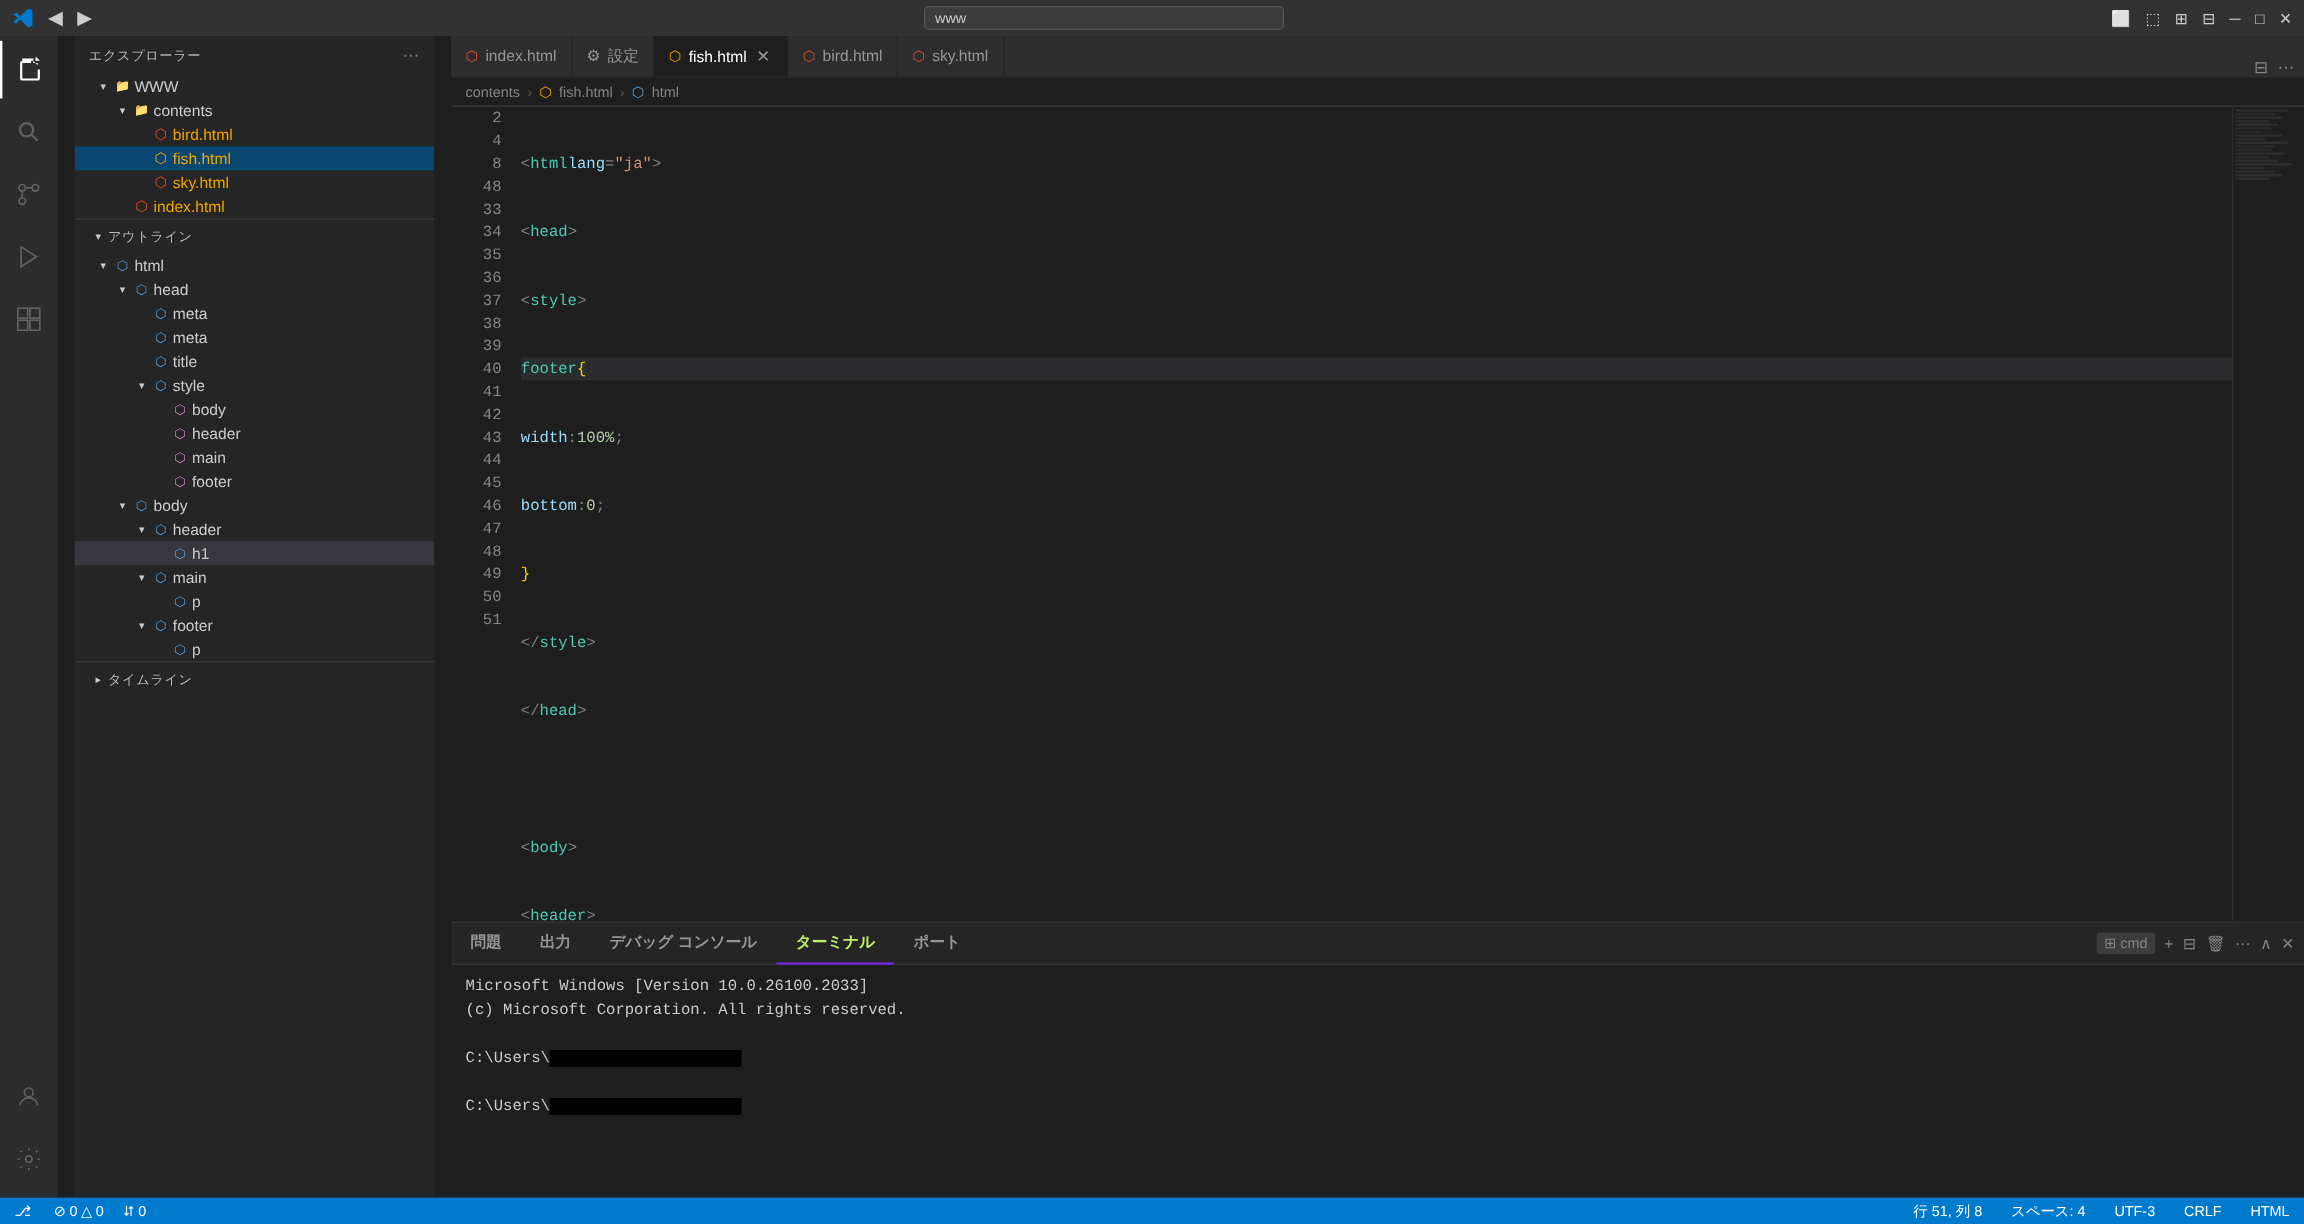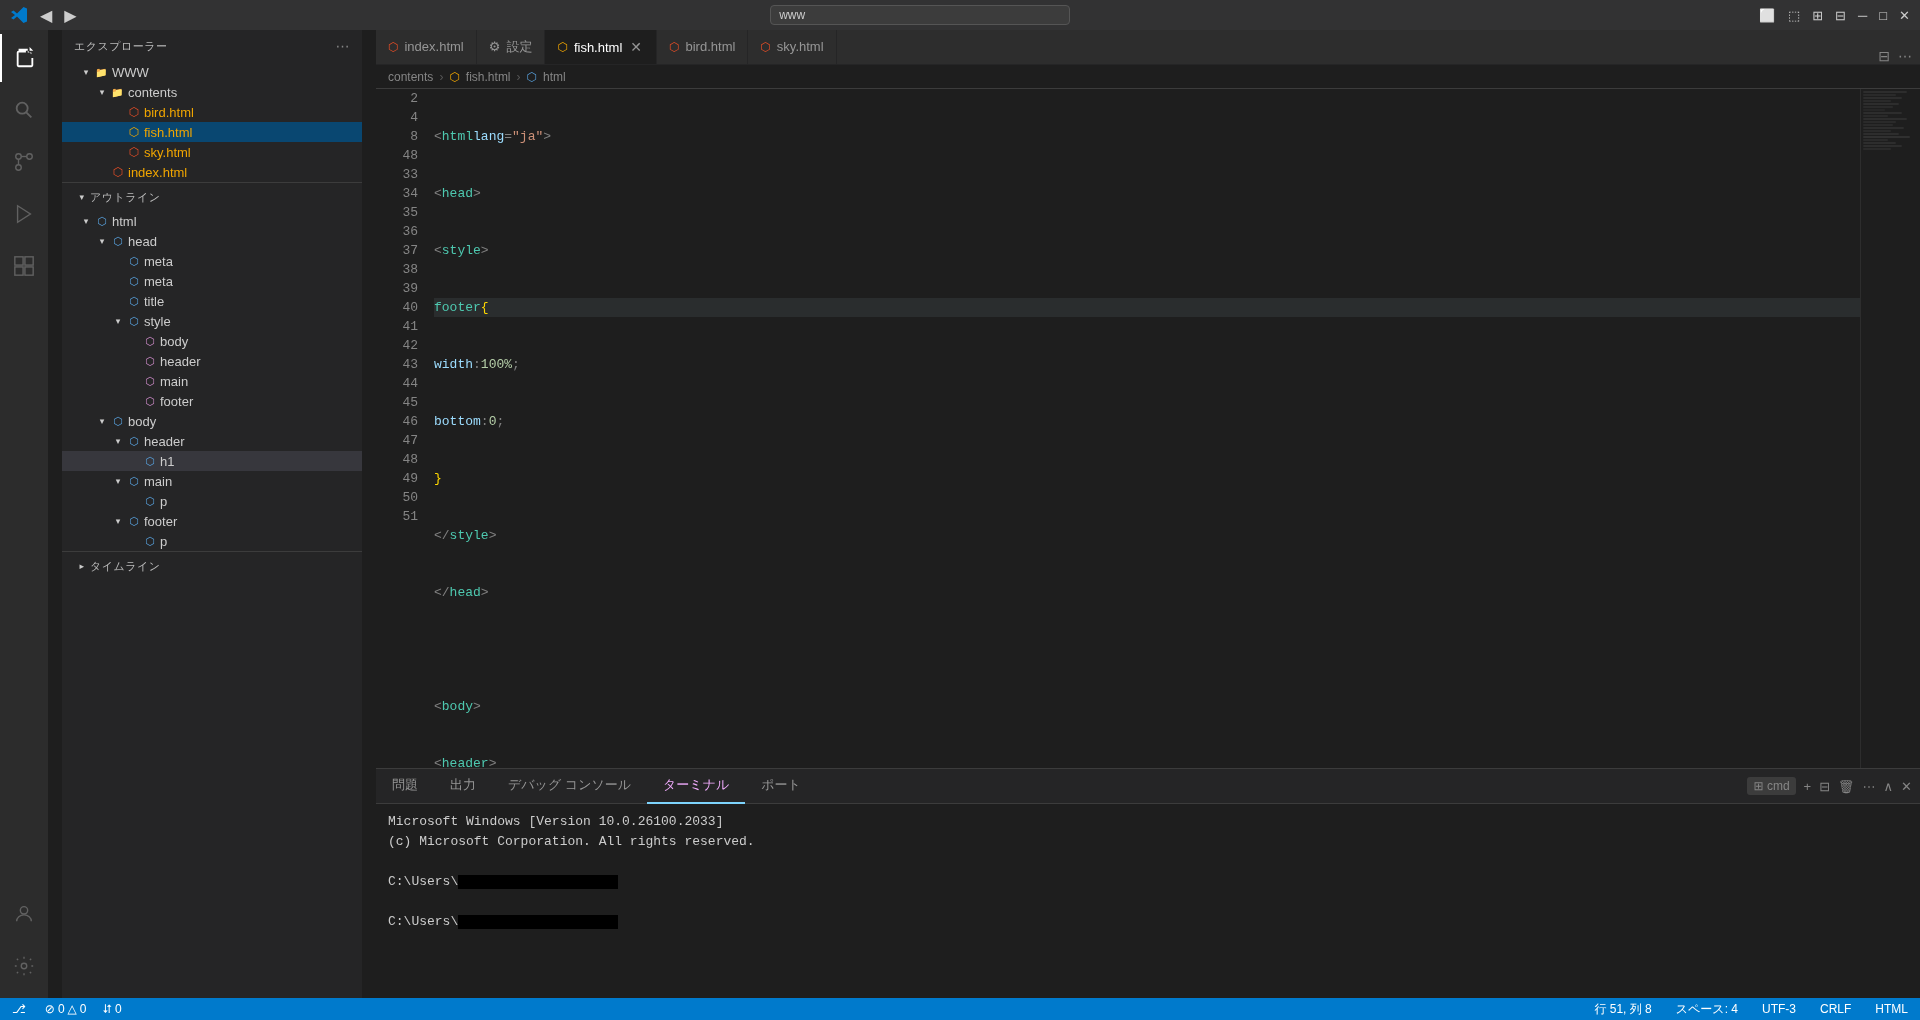--- a/index.html
+++ b/index.html
@@ -347,24 +347,25 @@
     }
     .terminal-tab {
       padding: 0 16px;
       height: 35px;
       display: flex;
       align-items: center;
       font-size: 13px;
       color: #969696;
       cursor: pointer;
       border-bottom: 2px solid transparent;
+      font-weight: bold;
     }
     .terminal-tab.active {
-      color: #f0abfc;
-      border-bottom: 2px solid #7dd3fc;
+      color: #bef264;
+      border-bottom: 2px solid #6d28d9;
     }
     .terminal-tabs-actions {
       margin-left: auto;
       display: flex;
       align-items: center;
       gap: 8px;
       padding: 0 8px;
       color: #858585;
       font-size: 13px;
     }

